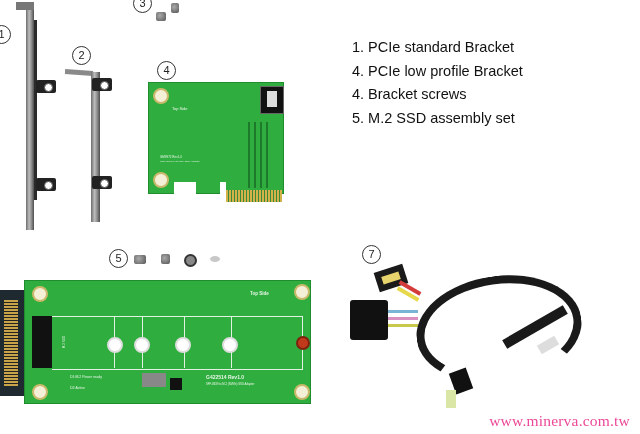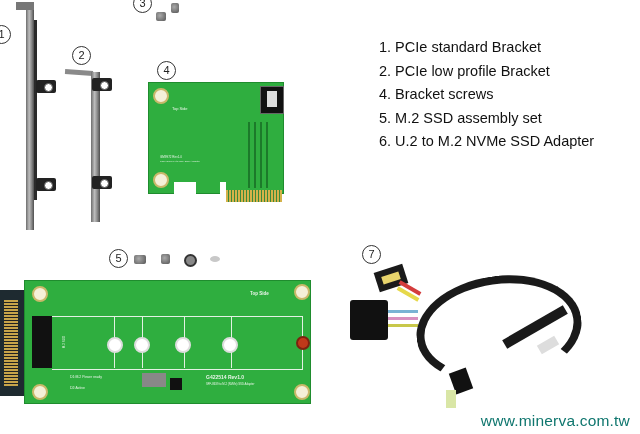--- a/index.html
+++ b/index.html
@@ -1,21 +1,21 @@
 <!DOCTYPE html>
 <html><head>
 <meta charset="utf-8">
 <style>
   html, body { margin:0; padding:0; }
   body { width:640px; height:434px; background:#ffffff; position:relative; overflow:hidden; font-family:"DejaVu Sans", sans-serif; }
   .abs { position:absolute; }
   .callout { position:absolute; width:17px; height:17px; border:1px solid #333; border-radius:50%; font-size:11px; line-height:17px; text-align:center; color:#222; background:#fff; font-family:"Liberation Sans", sans-serif; }
-  .legend { position:absolute; left:352px; top:36px;margin-left:27px; }
+  .legend { position:absolute; left:352px; top:36px; }
   .legend-item { font-family:"Liberation Sans", sans-serif; font-size:14.5px; color:#111; height:23.6px; line-height:23.6px; white-space:nowrap; }
-  .watermark { position:absolute; right:10px; bottom:4px; font-family:Liberation Sans, sans-serif; font-size:15.5px; color:#0f766e; letter-spacing:0.2px; }
+  .watermark { position:absolute; right:10px; bottom:4px; font-family:Liberation Serif, serif; font-size:15.5px; color:#ec4899; letter-spacing:0.2px; }
   .pcb { background:#2fae3f; border:1px solid #1f8c2e; }
   .hole { position:absolute; width:12px; height:12px; border-radius:50%; background:#f4f0d8; border:2px solid #c9b86a; }
   .pcb-text { position:absolute; color:#e9f5e9; font-family:"Liberation Sans", sans-serif; white-space:nowrap; }
   .bracket-metal { background:linear-gradient(90deg,#6d6d6d,#bdbdbd 40%,#8a8a8a 70%,#4e4e4e); }
   .tab { position:absolute; background:#222; border-radius:2px; }
   .tab .eye { position:absolute; right:3px; top:3px; width:7px; height:7px; border-radius:50%; background:#fff; border:1px solid #555; }
   .screw { position:absolute; border-radius:2px; background:radial-gradient(circle at 40% 40%, #aaa, #555); }
   .gold { position:absolute; background:repeating-linear-gradient(90deg,#d4b24a 0 2px,#3a8a3a 2px 3px); }
   .cable { position:absolute; border:8px solid #1a1a1a; border-radius:50%; }
 </style>
@@ -117,19 +117,18 @@
   <div class="abs" style="left:48px;top:62px;width:30px;height:3px;background:#c8c84a;"></div>
   <div class="cable" style="left:76px;top:14px;width:150px;height:90px;transform:rotate(-8deg);border-color:#1a1a1a #1a1a1a transparent #1a1a1a;"></div>
   <div class="abs" style="left:160px;top:60px;width:70px;height:10px;background:#1a1a1a;transform:rotate(-30deg);"></div>
   <div class="abs" style="left:198px;top:78px;width:20px;height:10px;background:#ddd;transform:rotate(-30deg);"></div>
   <div class="abs" style="left:112px;top:108px;width:18px;height:22px;background:#111;transform:rotate(-20deg);"></div>
   <div class="abs" style="left:106px;top:128px;width:10px;height:18px;background:#d9e6a6;"></div>
 </div>
 
 <div class="legend">
   <div class="legend-item">1. PCIe standard Bracket</div>
-  <div class="legend-item">2. PCIe low profile Bracket</div>
+  <div class="legend-item">4. PCIe low profile Bracket</div>
   <div class="legend-item">4. Bracket screws</div>
   <div class="legend-item">5. M.2 SSD assembly set</div>
-  <div class="legend-item">6. U.2 to M.2 NVMe SSD Adapter</div>
 </div>
 
 <div class="watermark">www.minerva.com.tw</div>
 
 </body></html>

